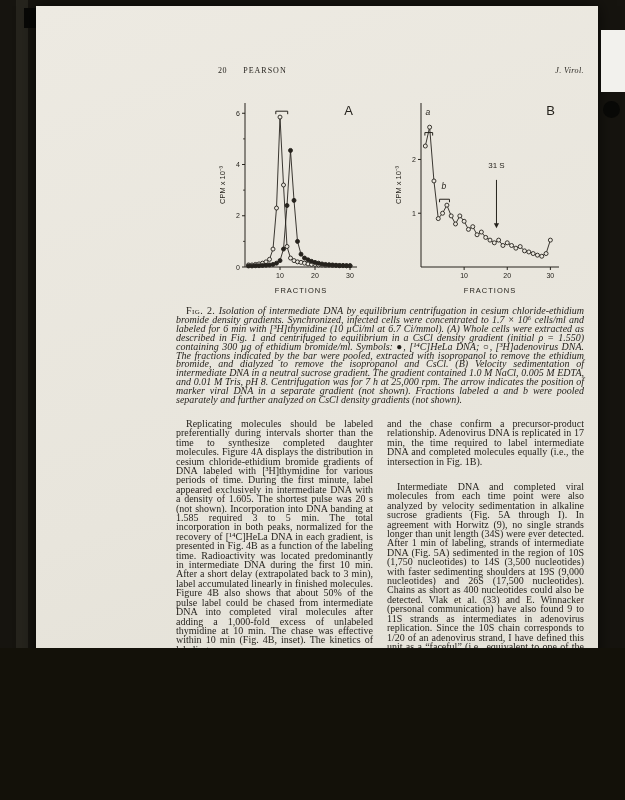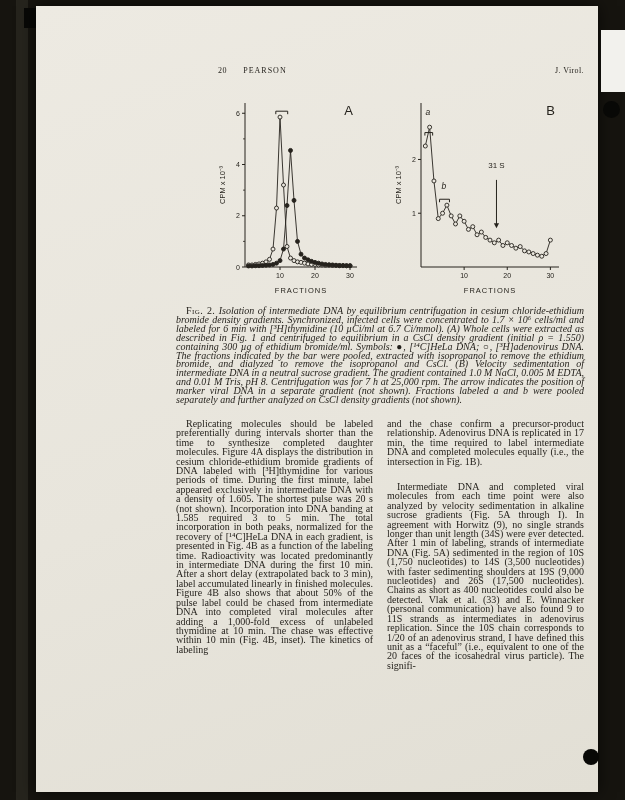--- a/index.html
+++ b/index.html
@@ -1,33 +1,33 @@
 <!DOCTYPE html>
 <html><head>
 <meta charset="utf-8">
 <style>
   html,body{margin:0;padding:0;background:#131109;}
-  .scan{position:relative;width:625px;height:800px;background:#16140f;overflow:hidden;
+  .scan{position:relative;width:625px;height:648px;background:#16140f;overflow:hidden;
         font-family:"Liberation Serif",serif;}
   .edge-sliver{position:absolute;left:16px;top:0;width:12px;height:100%;background:#34312a;opacity:.55;}
   .page{position:absolute;left:36px;top:6px;width:562px;height:786px;
         background:linear-gradient(160deg,#edeae2 0%,#e8e5dc 55%,#e2dfd5 100%);
         box-shadow:0 0 16px rgba(0,0,0,.65);}
   .white-strip{position:absolute;left:601px;top:30px;width:24px;height:62px;background:#f2f1ed;}
   .hole{position:absolute;background:#080806;border-radius:50%;}
   .hole-top{left:603px;top:101px;width:17px;height:17px;}
   .hole-bottom{left:583px;top:749px;width:16px;height:16px;}
   .notch{position:absolute;left:24px;top:8px;width:16px;height:20px;background:#080806;}
 
   .content{position:absolute;left:140px;top:60px;width:408px;color:#211e19;}
   .header{display:flex;justify-content:space-between;align-items:baseline;font-size:8px;letter-spacing:.4px;}
   .header .left{margin-left:42px;}
   .pgnum{margin-right:14px;}
   .running-head{letter-spacing:1px;}
-  .journal{}
+  .journal{font-style:italic;}
 
   .figure{margin-top:16px;display:flex;justify-content:center;gap:26px;padding-left:26px;}
   .chart{position:relative;}
   .chart-a{width:150px;height:206px;}
   .chart-b{width:176px;height:206px;}
   svg text{font-family:"Liberation Sans",sans-serif;fill:#26231d;}
 
   .caption{margin-top:10px;font-size:10px;line-height:8.9px;font-style:italic;
            text-align:justify;text-indent:10px;}
   .caption .fig-label{font-style:normal;font-variant:small-caps;letter-spacing:.4px;}

